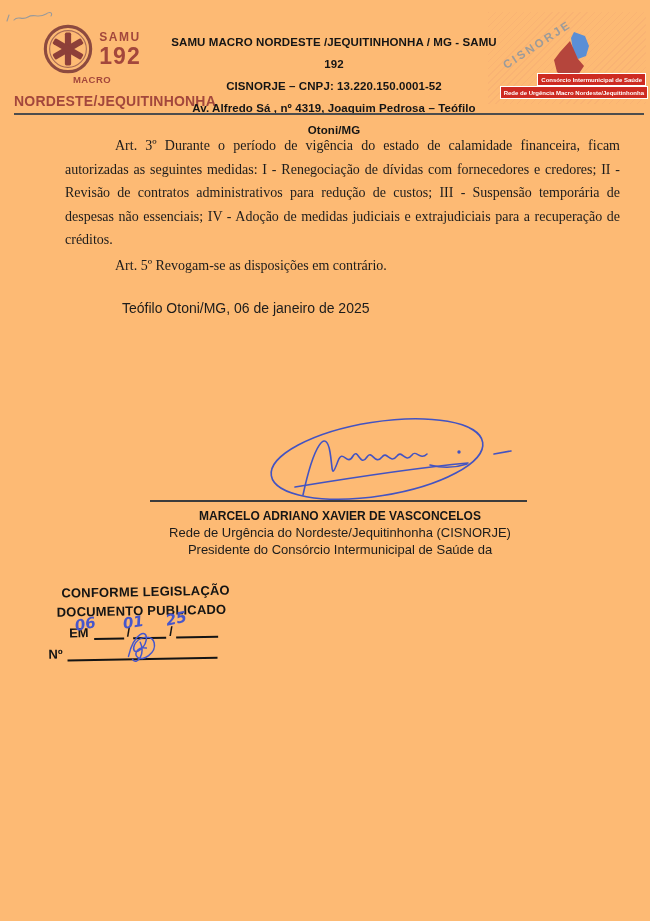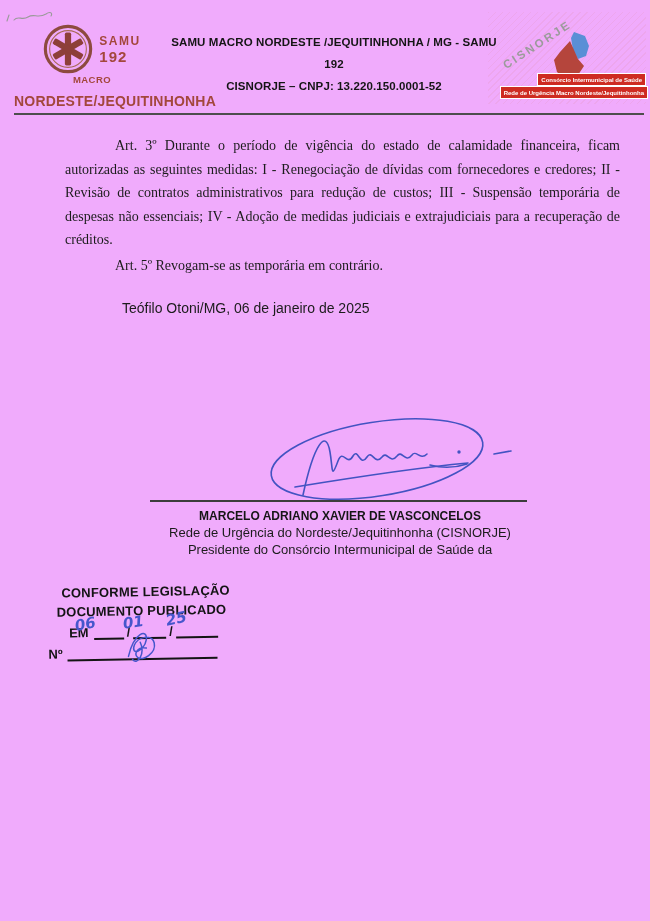--- a/index.html
+++ b/index.html
@@ -1,33 +1,33 @@
 <!DOCTYPE html>
 <html><head>
 <meta charset="utf-8">
 <style>
   html, body { margin: 0; padding: 0; background: #e8e8e8; }
   .page {
     position: relative;
     width: 650px; height: 921px;
     margin: 0 auto;
-    background: #f0abfc;
+    background: #fdba74;
     font-family: "Liberation Sans", sans-serif;
     color: #1f1f1f;
     overflow: hidden;
   }
 
   
   .pen-mark { position: absolute; left: 4px; top: 6px; }
 
   .samu-logo { position: absolute; left: 14px; top: 24px; width: 156px; text-align: center; }
   .samu-logo .logo-row { display: flex; align-items: center; justify-content: center; gap: 6px; }
   .samu-texts { text-align: left; line-height: 1; }
   .samu-word { font-size: 12px; font-weight: bold; color: #a3473c; letter-spacing: 1.5px; }
-  .samu-number { font-size: 15px; font-weight: bold; color: #a3473c; letter-spacing: 1px; margin-top: 2px; }
+  .samu-number { font-size: 23px; font-weight: bold; color: #a3473c; letter-spacing: 1px; margin-top: 2px; }
   .samu-macro { font-size: 9.5px; font-weight: bold; color: #a3473c; letter-spacing: 0.4px; }
   .samu-region { font-size: 14px; font-weight: bold; color: #a3473c; margin-top: 8px; letter-spacing: 0.2px; }
 
   .header-center { position: absolute; left: 168px; top: 31px; width: 332px; text-align: center; }
   .header-center .hline { font-size: 11.5px; font-weight: bold; color: #151515; line-height: 22px; letter-spacing: 0.1px; }
 
   .cisnorje-logo {
     position: absolute; left: 488px; top: 12px; width: 158px; height: 92px;
     background: repeating-linear-gradient(135deg, rgba(214,120,110,0.10) 0 1px, transparent 1px 5px);
   }
@@ -112,37 +112,38 @@
         <div class="samu-number">192</div>
       </div>
     </div>
     <div class="samu-macro">MACRO</div>
     <div class="samu-region">NORDESTE/JEQUITINHONHA</div>
   </div>
 
   <div class="header-center">
     <div class="hline">SAMU MACRO NORDESTE /JEQUITINHONHA / MG - SAMU 192</div>
     <div class="hline">CISNORJE – CNPJ: 13.220.150.0001-52</div>
+    <div class="hline">Av. Alfredo Sá , nº 4319, Joaquim Pedrosa – Teófilo Otoni/MG</div>
   </div>
 
   <div class="cisnorje-logo">
     <span class="cisnorje-arc">CISNORJE</span>
     <svg class="cisnorje-map" width="62" height="62" viewBox="0 0 62 62">
       <path d="M34 6 L45 10 L49 20 L46 30 L38 33 L33 24 L31 12 Z" fill="#5a8fd6"></path>
       <path d="M20 26 L30 15 L34 24 L38 33 L44 40 L36 52 L26 54 L17 46 L14 34 Z" fill="#b5453c"></path>
     </svg>
     <div class="cisnorje-banner banner-1">Consórcio Intermunicipal de Saúde</div>
     <div class="cisnorje-banner banner-2">Rede de Urgência Macro Nordeste/Jequitinhonha</div>
   </div>
 
   <div class="header-rule"></div>
 
   <div class="doc-body">
     <p class="p1">Art. 3º Durante o período de vigência do estado de calamidade financeira, ficam autorizadas as seguintes medidas: I - Renegociação de dívidas com fornecedores e credores; II - Revisão de contratos administrativos para redução de custos; III - Suspensão temporária de despesas não essenciais; IV - Adoção de medidas judiciais e extrajudiciais para a recuperação de créditos.</p>
-    <p class="p3">Art. 5º Revogam-se as temporária em contrário.</p>
+    <p class="p3">Art. 5º Revogam-se as disposições em contrário.</p>
     <div class="dateline">Teófilo Otoni/MG, 06 de janeiro de 2025</div>
   </div>
 
   <svg class="signature-svg" width="650" height="921" viewBox="0 0 650 921">
     <g fill="none" stroke="#4353c2" stroke-width="1.6" stroke-linecap="round">
       <ellipse cx="377" cy="459" rx="107" ry="37" transform="rotate(-9 377 459)"></ellipse>
       <path d="M303 495 C 314 444 326 428 330 452 C 333 470 331 480 338 461 C 343 448 347 467 353 456 C 358 447 360 468 367 457 C 372 449 375 466 382 457 C 387 450 390 465 397 456 C 402 449 405 464 412 455 C 416 449 420 461 427 454"></path>
       <path d="M295 487 C 350 478 425 467 468 463"></path>
       <path d="M430 465 C 445 469 458 467 467 464"></path>
       <path d="M494 454 L 511 451"></path>

